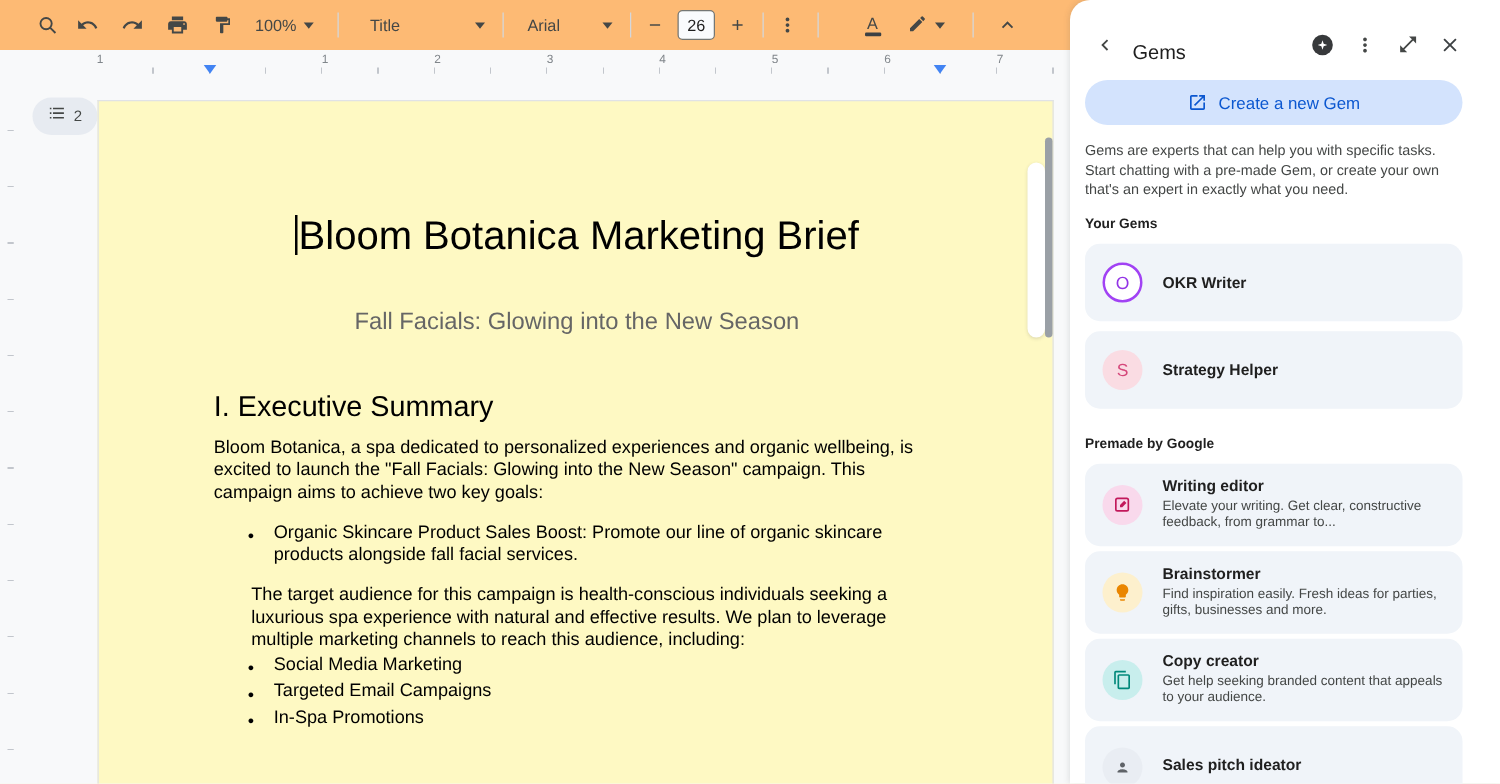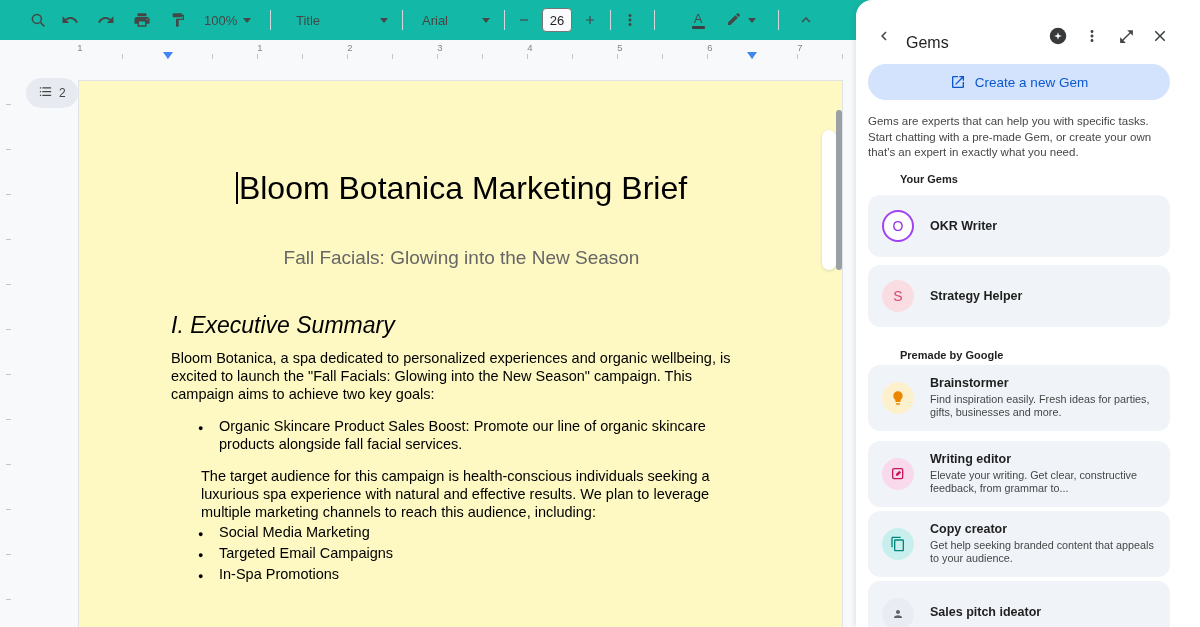--- a/index.html
+++ b/index.html
@@ -1,20 +1,20 @@
 <!DOCTYPE html>
 <html><head>
 <meta charset="utf-8">
 <style>
   * { box-sizing: border-box; margin: 0; padding: 0; }
   html,body { width:1200px; height:627px; overflow:hidden; }
   body { position:relative; background:#f8f9fa; font-family:"Liberation Sans", sans-serif; color:#1f1f1f; }
 
   
-  .toolbar { position:absolute; left:0; top:0; width:1200px; height:40px; background:#14b8a6; }
+  .toolbar { position:absolute; left:0; top:0; width:1200px; height:40px; background:#fdba74; }
   .tb-btn { position:absolute; top:6px; width:28px; height:28px; border-radius:50%;
             display:flex; align-items:center; justify-content:center; cursor:pointer; }
   .tb-btn svg { display:block; }
   .tb-divider { position:absolute; top:10px; width:1px; height:20px; background:#d4d7dc; }
   .tb-drop { position:absolute; top:6px; height:28px; display:flex; align-items:center;
              padding:0 6px; border-radius:4px; cursor:pointer; gap:6px;
              font-size:13px; color:#444746; }
   .caret-down { width:0; height:0; border-left:4px solid transparent; border-right:4px solid transparent;
                 border-top:5px solid #444746; }
   .fs-box { position:absolute; left:542px; top:8px; width:30px; height:24px; border:1px solid #747775;
@@ -44,21 +44,21 @@
   .outline-pill .cnt { font-size:12px; color:#444746; font-weight:500; }
 
   .page { position:absolute; left:78px; top:40px; width:765px; height:547px; background:#fef9c3;
           border:1px solid #e0e2e6; border-bottom:none; padding:86px 90px 0 92px; overflow:hidden;
           cursor:text; }
   .doc-title { font-size:32px; font-weight:400; line-height:42px; text-align:center; color:#000;
                margin:0 0 36px; }
   .caret-i { display:inline-block; width:2px; height:32px; background:#000; vertical-align:-5px;
              margin-right:1px; }
   .doc-subtitle { font-size:19px; line-height:25px; color:#666666; text-align:center; margin:0 0 40px; }
-  .doc-h1 { font-size:23px; font-weight:400; line-height:30px; color:#000; margin:0 0 9px;font-style:italic; }
+  .doc-h1 { font-size:23px; font-weight:400; line-height:30px; color:#000; margin:0 0 9px; }
   .doc-p { font-size:14.5px; line-height:18px; color:#000; margin:0 0 14px; }
   .doc-p.tight { margin-bottom:2px;margin-left:30px; }
   .doc-ul { list-style:none; margin:0 0 14px; padding-left:48px; }
   .doc-ul li { position:relative; font-size:14.5px; line-height:18px; color:#000; margin-bottom:3px; }
   .doc-ul li::before { content:"●"; position:absolute; left:-21px; top:2px; font-size:9px; }
 
   .scroll-track { position:absolute; right:20px; top:90px; width:14px; height:140px; background:#fff;
                   border-radius:7px; box-shadow:0 1px 3px rgba(60,64,67,.18); }
   .scroll-thumb { position:absolute; right:14px; top:70px; width:6px; height:160px; background:#9aa0a6;
                   border-radius:3px; cursor:grab; }
@@ -71,21 +71,21 @@
   .sb-ic { width:28px; height:28px; border-radius:50%; display:flex; align-items:center;
            justify-content:center; cursor:pointer; flex:0 0 auto; }
   .sb-spacer { flex:1; }
   .sb-content { padding:0 30px 0 12px; }
 
   .create-btn { margin-top:12px; height:36px; width:100%; border-radius:18px; background:#d3e3fd;
                 display:flex; align-items:center; justify-content:center; gap:9px; cursor:pointer; }
   .create-btn span { font-size:13.5px; font-weight:500; color:#0b57d0; }
 
   .sb-desc { margin-top:14px; font-size:11.5px; line-height:15.5px; color:#444746; }
-  .sec-label { margin-top:12px; font-size:11px; font-weight:700; color:#1f1f1f;margin-left:32px; }
+  .sec-label { margin-top:12px; font-size:11px; font-weight:700; color:#1f1f1f; }
   .sec-label.second { margin-top:22px; }
 
   .gem-card { margin-top:10px; background:#f0f4f9; border-radius:12px; height:62px; display:flex;
               align-items:center; padding:0 14px; gap:16px; cursor:pointer; }
   .gem-card + .gem-card { margin-top:8px; }
   .gem-card.premade { height:66px; margin-top:4px; }
   .gem-card.premade.first { margin-top:10px; }
 
   .avatar { width:32px; height:32px; border-radius:50%; display:flex; align-items:center;
             justify-content:center; font-size:14px; font-weight:500; flex:0 0 auto; }
@@ -313,45 +313,45 @@
       <div class="gem-name">OKR Writer</div>
     </div>
 
     <div class="gem-card">
       <div class="avatar av-strategy">S</div>
       <div class="gem-name">Strategy Helper</div>
     </div>
 
     <div class="sec-label second">Premade by Google</div>
 
+    <div class="gem-card premade first">
+      <div class="avatar av-writing">
+        <svg width="16" height="16" viewBox="0 0 24 24">
+            <rect x="4" y="4" width="15" height="15" rx="2" fill="none" stroke="#c2185b" stroke-width="2"></rect>
+            <path fill="#c2185b" d="M9 14.7V12l5-5 2.7 2.7-5 5H9z"></path>
+          </svg>
+      </div>
+      <div class="gem-text">
+        <div class="gem-name">Writing editor</div>
+        <div class="gem-desc">Elevate your writing. Get clear, constructive feedback, from grammar to...</div>
+      </div>
+    </div>
+
     <div class="gem-card premade">
       <div class="avatar av-bulb">
         <svg width="16" height="16" viewBox="0 0 24 24">
             <path fill="#ea8600" d="M9 21c0 .55.45 1 1 1h4c.55 0 1-.45 1-1v-1H9v1zm3-19C8.14 2 5 5.14 5 9c0 2.38 1.19 4.47 3 5.74V17c0 .55.45 1 1 1h6c.55 0 1-.45 1-1v-2.26c1.81-1.27 3-3.36 3-5.74 0-3.86-3.14-7-7-7z"></path>
           </svg>
       </div>
       <div class="gem-text">
         <div class="gem-name">Brainstormer</div>
         <div class="gem-desc">Find inspiration easily. Fresh ideas for parties, gifts, businesses and more.</div>
       </div>
     </div>
 
-    <div class="gem-card premade first">
-      <div class="avatar av-writing">
-        <svg width="16" height="16" viewBox="0 0 24 24">
-            <rect x="4" y="4" width="15" height="15" rx="2" fill="none" stroke="#c2185b" stroke-width="2"></rect>
-            <path fill="#c2185b" d="M9 14.7V12l5-5 2.7 2.7-5 5H9z"></path>
-          </svg>
-      </div>
-      <div class="gem-text">
-        <div class="gem-name">Writing editor</div>
-        <div class="gem-desc">Elevate your writing. Get clear, constructive feedback, from grammar to...</div>
-      </div>
-    </div>
-
     <div class="gem-card premade">
       <div class="avatar av-copy">
         <svg width="16" height="16" viewBox="0 0 24 24">
             <path fill="#00897b" d="M16 1H4c-1.1 0-2 .9-2 2v14h2V3h12V1zm3 4H8c-1.1 0-2 .9-2 2v14c0 1.1.9 2 2 2h11c1.1 0 2-.9 2-2V7c0-1.1-.9-2-2-2zm0 16H8V7h11v14z"></path>
           </svg>
       </div>
       <div class="gem-text">
         <div class="gem-name">Copy creator</div>
         <div class="gem-desc">Get help seeking branded content that appeals to your audience.</div>
       </div>

